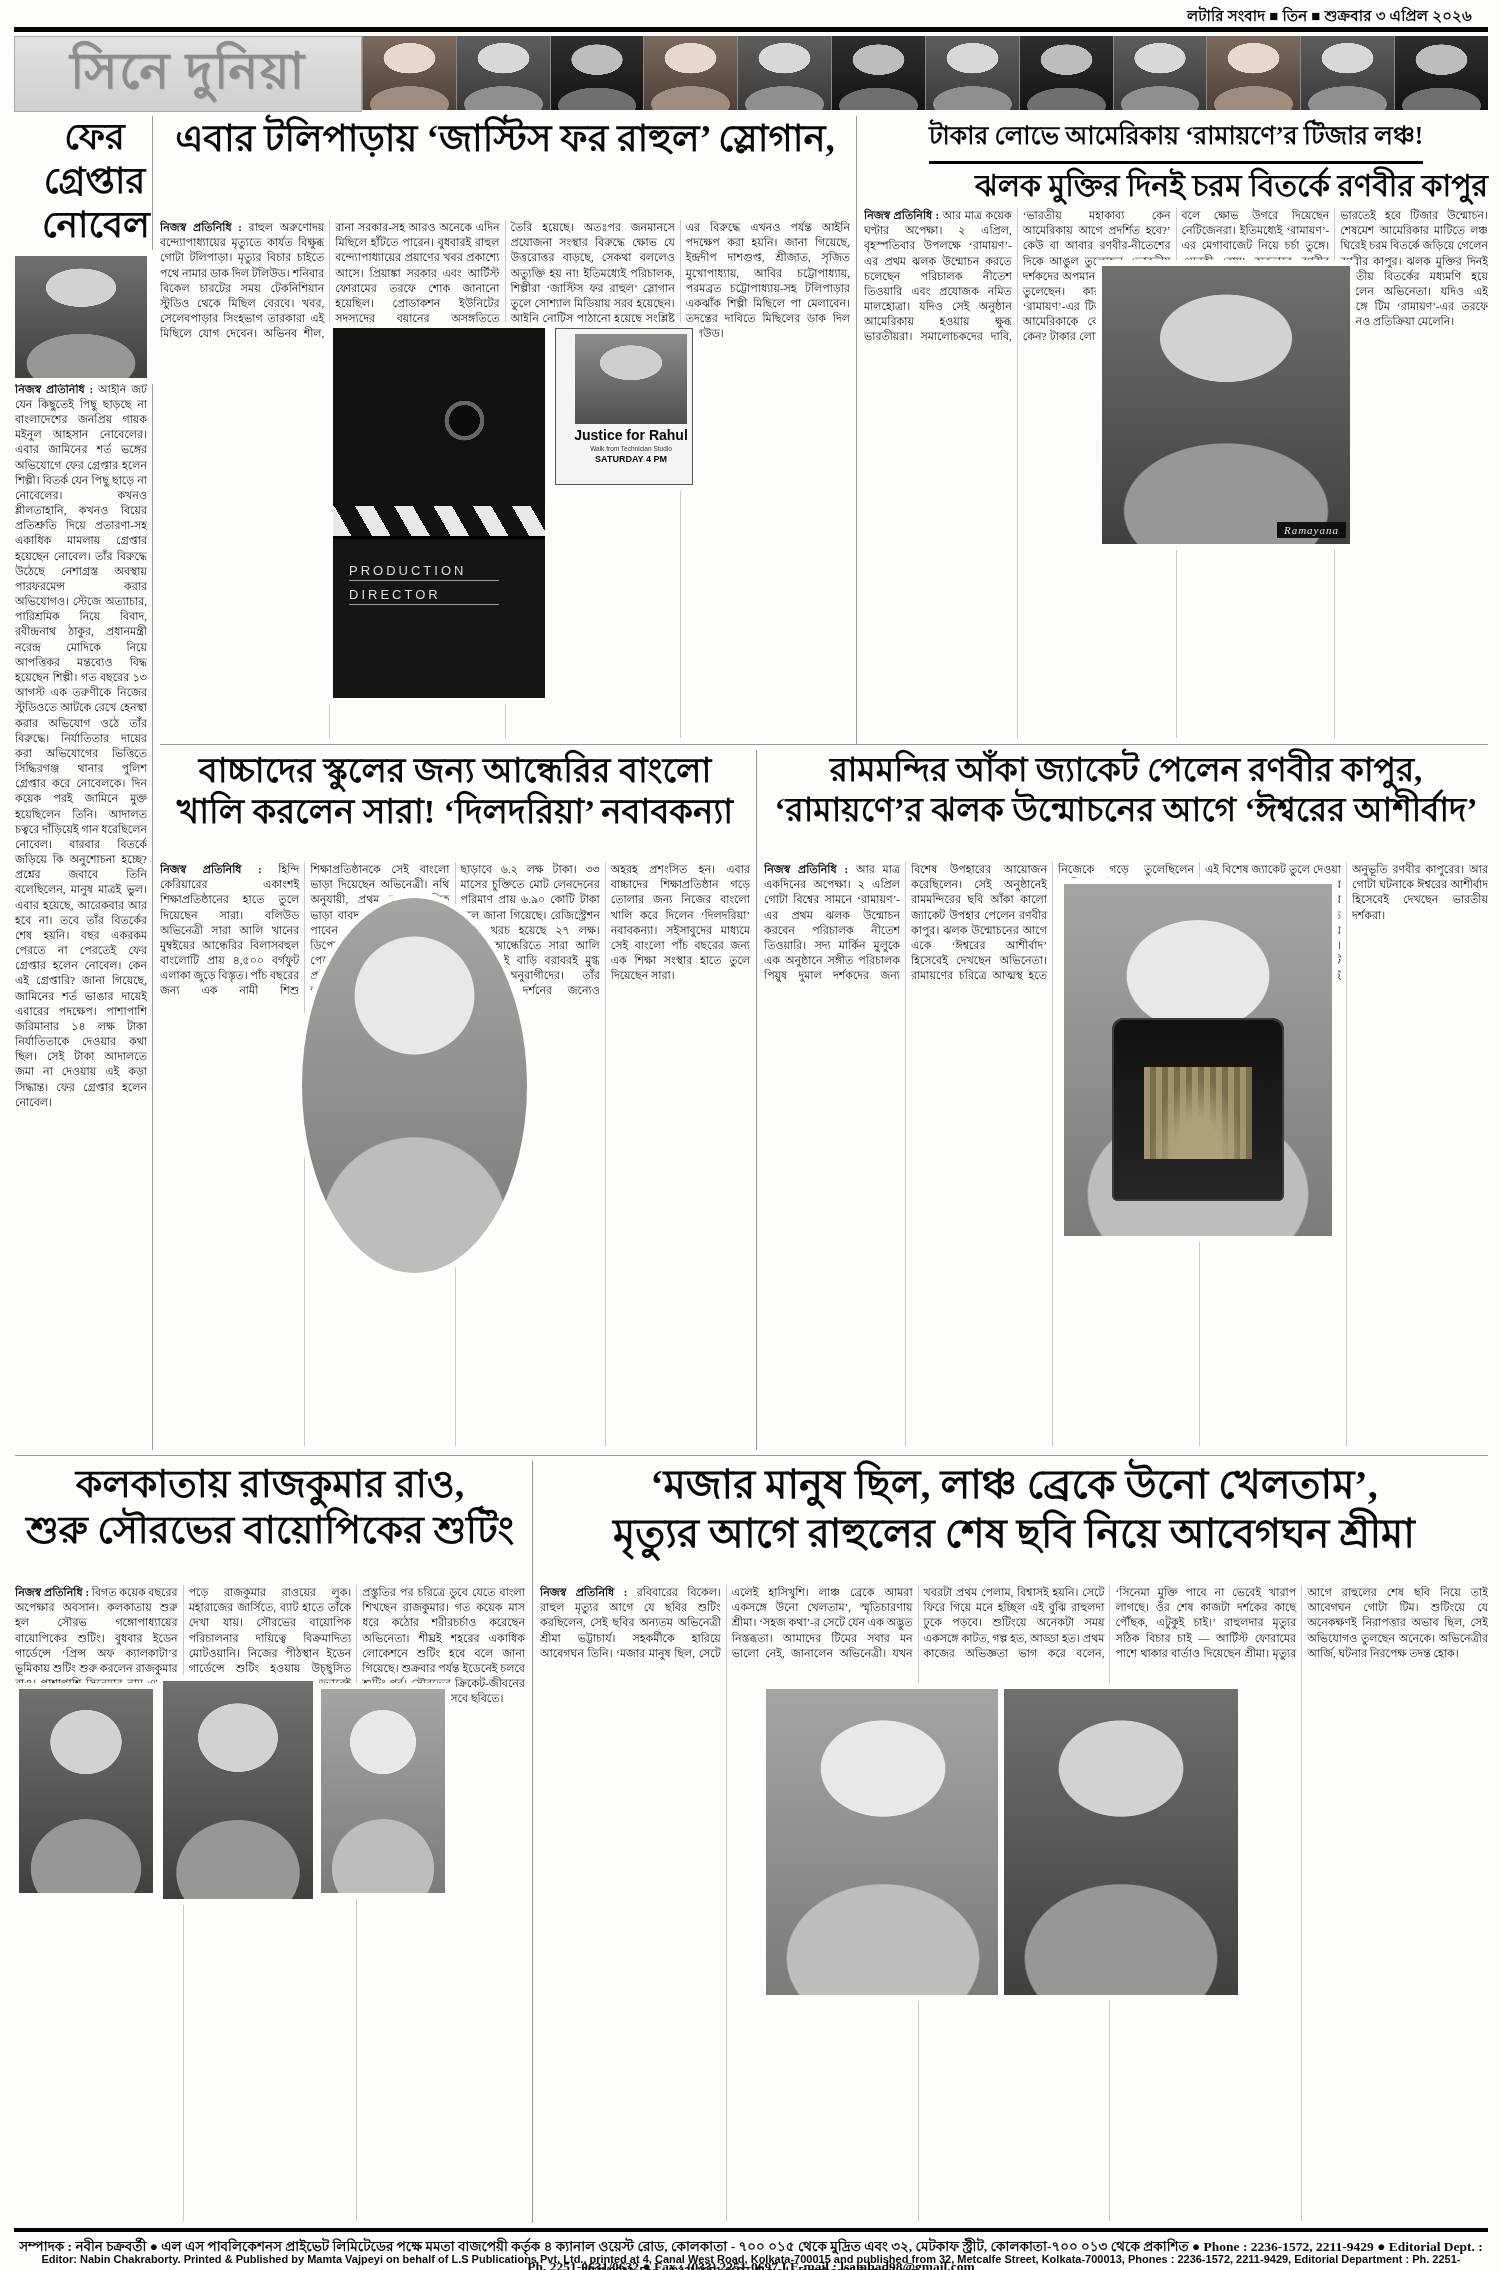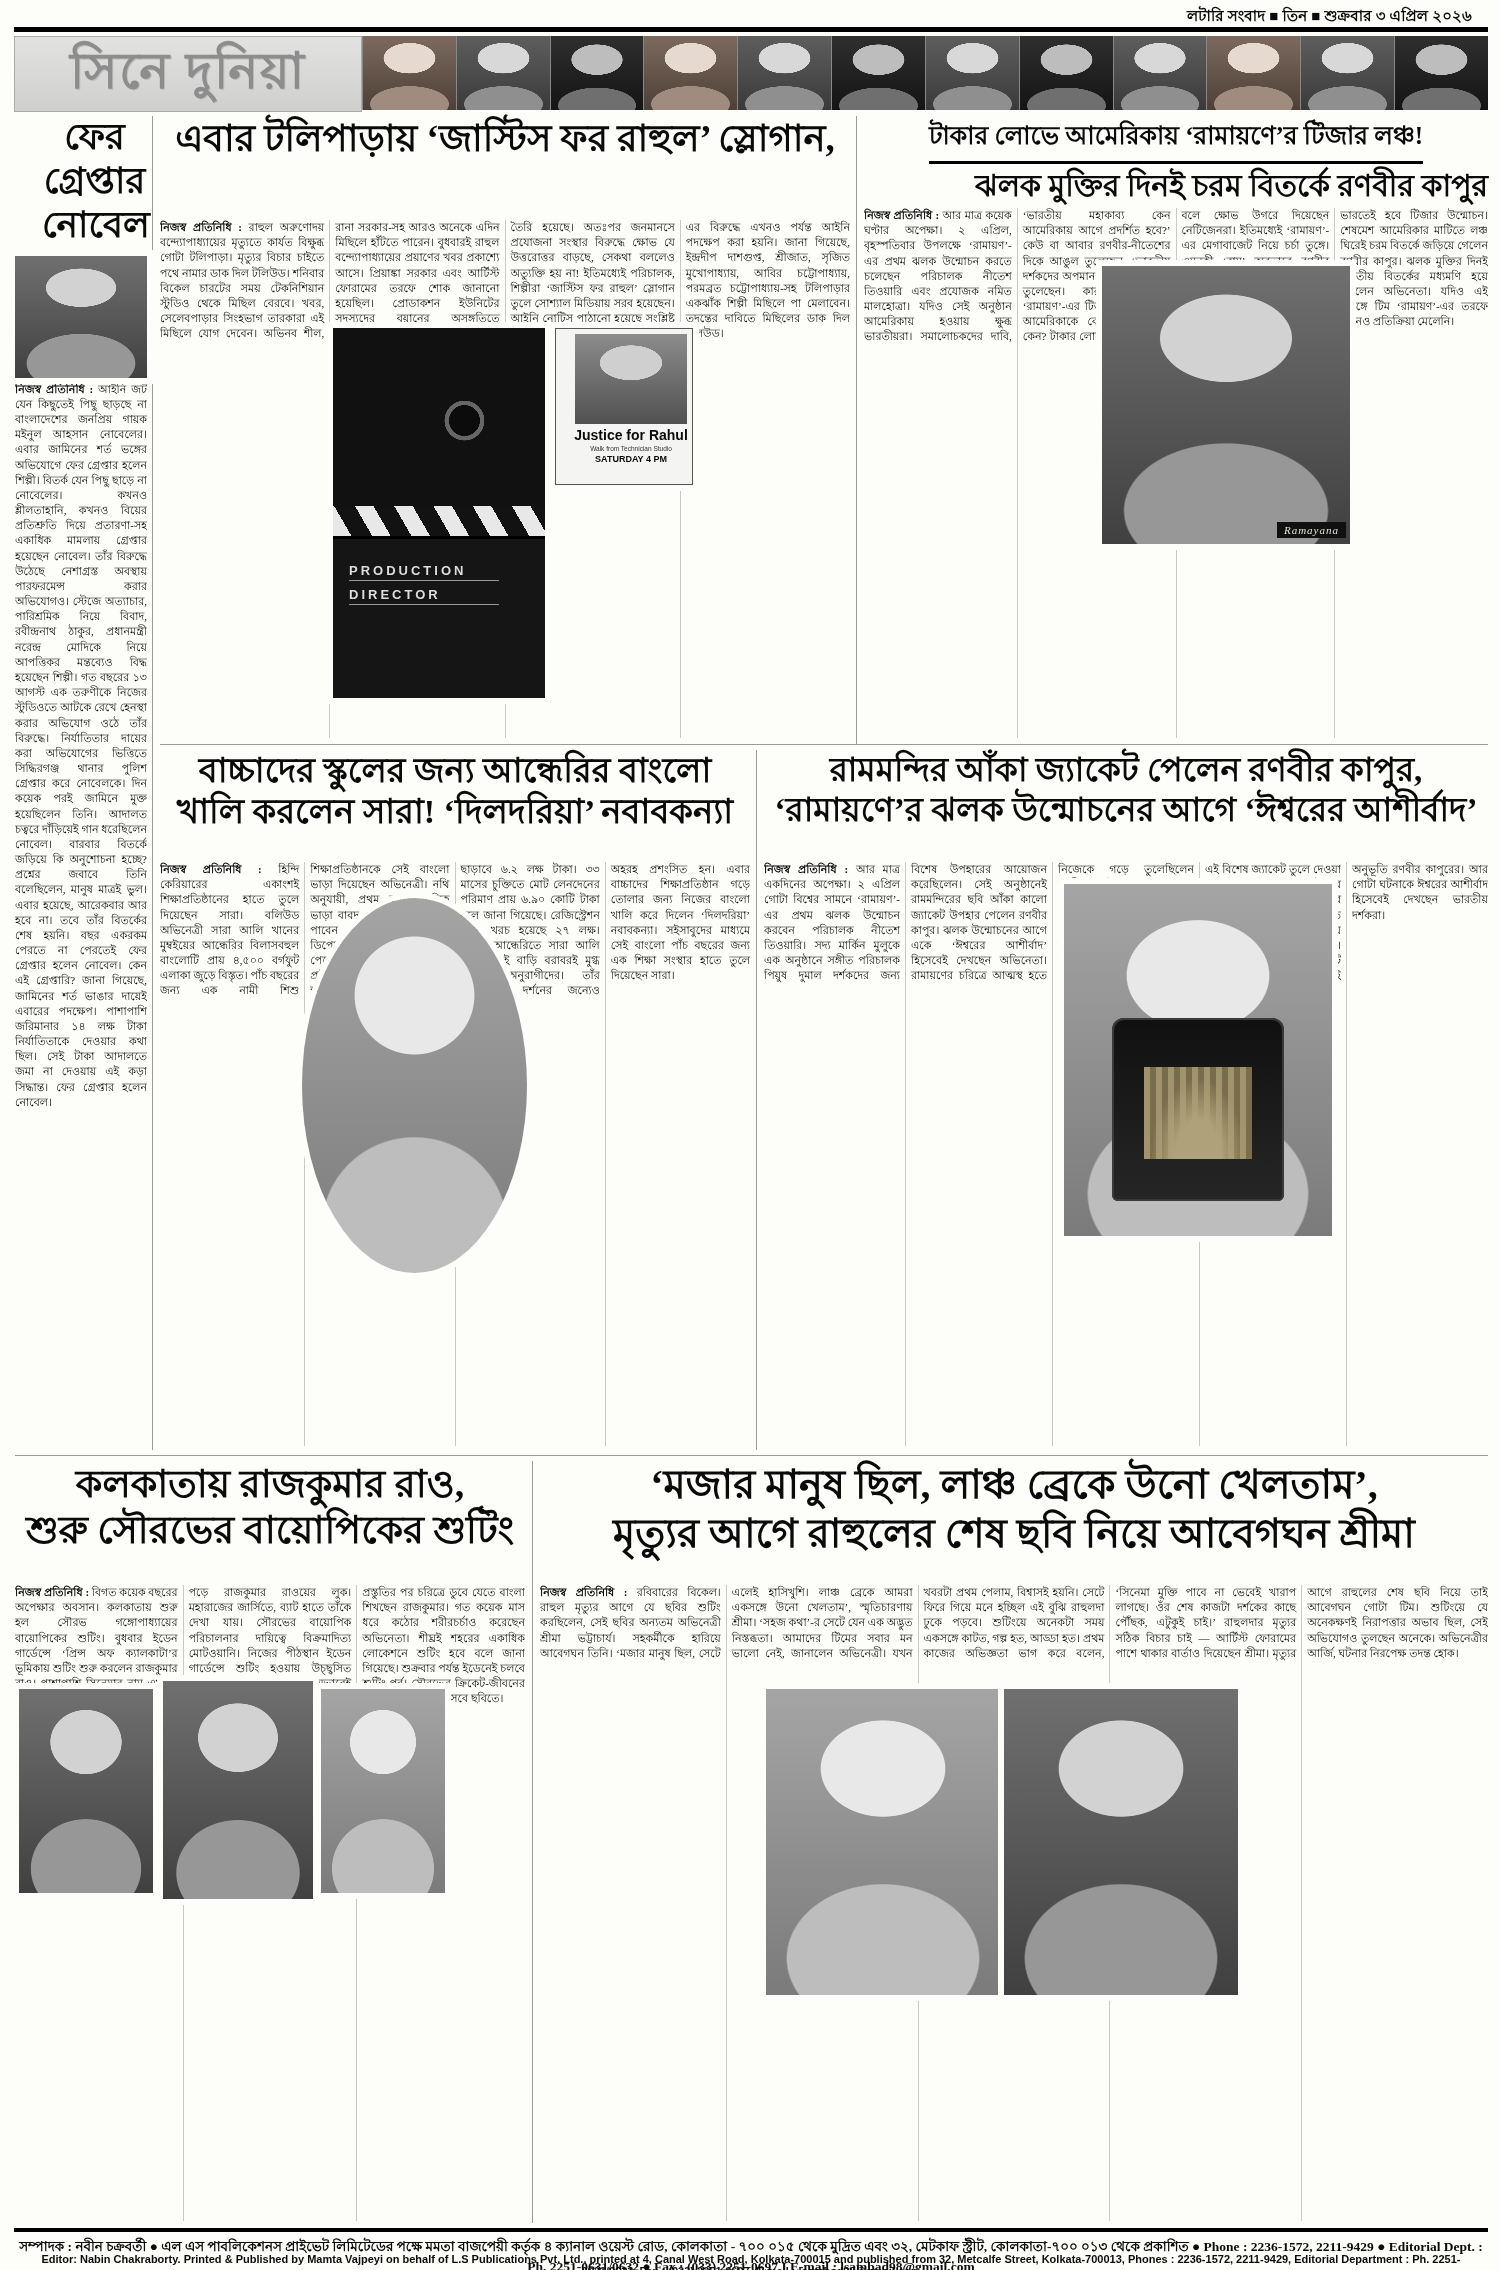--- a/index.html
+++ b/index.html
@@ -42,21 +42,21 @@
   .hrule{height:1px;background:#9a9a9a;}
   
   .photo{box-shadow:0 0 0 6px #fdfdfa;z-index:2;overflow:hidden;background:
       radial-gradient(ellipse 44% 26% at 50% 26%,#d2d2d2 0 60%,rgba(0,0,0,0) 61%),
       radial-gradient(ellipse 68% 40% at 50% 88%,#979797 0 60%,rgba(0,0,0,0) 61%),
       linear-gradient(180deg,#707070,#404040);}
   .photo.light{background:
       radial-gradient(ellipse 44% 26% at 50% 26%,#e8e8e8 0 60%,rgba(0,0,0,0) 61%),
       radial-gradient(ellipse 68% 40% at 50% 88%,#bdbdbd 0 60%,rgba(0,0,0,0) 61%),
       linear-gradient(180deg,#a5a5a5,#7b7b7b);}
-  .camera-block{box-shadow:0 0 0 6px #fdfdfa;z-index:2;font-weight:bold;}
+  .camera-block{box-shadow:0 0 0 6px #fdfdfa;z-index:2;}
   .camera{height:178px;background:
       radial-gradient(circle 34px at 62% 52%,#0c0c0c 0 45%,#666 46% 58%,#111 59%),
       radial-gradient(circle 22px at 30% 60%,#0c0c0c 0 45%,#777 46% 60%,#161616 61%),
       linear-gradient(135deg,#4b4b4b,#262626 45%,#383838 70%,#141414);}
   .clapper{height:192px;background:#151515;position:relative;}
   .clapper .stripes{height:30px;background:repeating-linear-gradient(60deg,#e8e8e8 0 16px,#121212 16px 34px);border-bottom:3px solid #000;}
   .clapper .ctext{color:#ddd;font-family:"Liberation Sans",sans-serif;font-size:13px;
     letter-spacing:3px;padding:18px 0 0 16px;}
   .clapper .ctext div{border-bottom:1px solid #9a9a9a;width:150px;padding:6px 0 2px;}
   .poster{background:#f4f4f2;border:1px solid #555;box-shadow:0 0 0 6px #fdfdfa;z-index:3;

